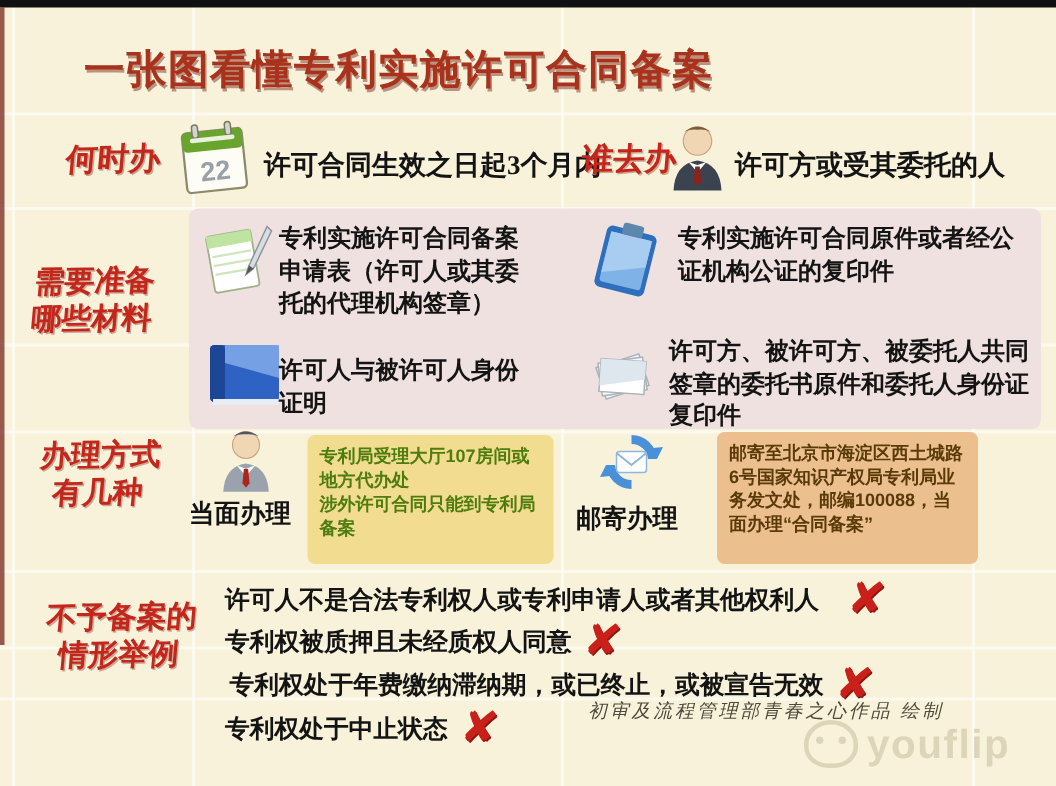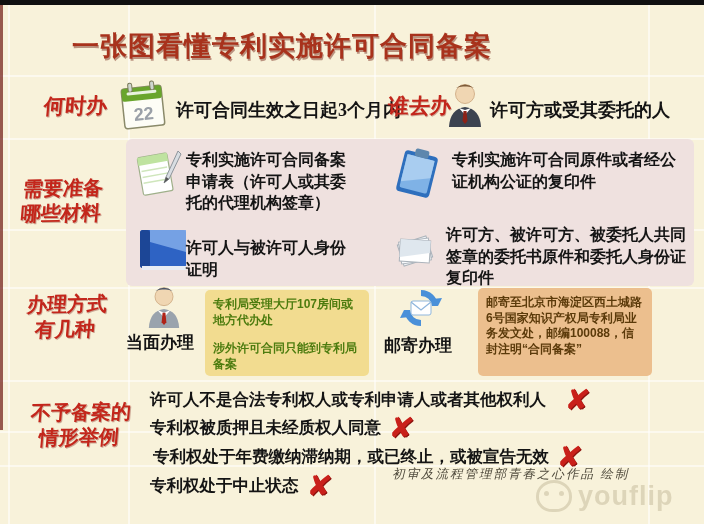--- a/index.html
+++ b/index.html
@@ -10,21 +10,21 @@
   }
   .vline{position:absolute;top:0;bottom:0;width:2px;background:rgba(255,255,255,.55);}
   .hline{position:absolute;left:0;right:0;height:2px;background:rgba(255,255,255,.55);}
   .topstrip{position:absolute;left:0;top:0;width:704px;height:5px;background:#101010;}
   .leftstrip{position:absolute;left:0;top:5px;width:3px;height:425px;background:#6e1812;opacity:.7;}
   .abs{position:absolute;}
   .title{
     left:56px;top:28px;width:600px;
     font-family:"Liberation Sans","DejaVu Sans",sans-serif;
     font-size:27px;font-weight:900;letter-spacing:1px;color:#a8321c;
-    text-shadow:1px 2px 0 rgba(111,29,16,.45);white-space:nowrap;margin-left:16px;
+    text-shadow:1px 2px 0 rgba(111,29,16,.45);white-space:nowrap;
   }
   .red-label{
     color:#c3261b;font-weight:bold;
     text-shadow:1px 1px 0 rgba(122,26,16,.35);
     transform:skewX(-6deg) rotate(-1deg);
     font-family:"Liberation Serif","DejaVu Serif",serif;
     line-height:1.25;white-space:nowrap;
   }
   .black-text{color:#141414;font-weight:bold;}
   .pinkbox{
@@ -183,36 +183,36 @@
       <path d="M10 5 Q19 -2 28 5 Q24 3 19 3.5 Q14 3 10 5 Z" fill="#4a5568"></path>
       <path d="M3 44 Q4 26 19 24 Q34 26 35 44 Z" fill="#9aa3ad"></path>
       <path d="M12 25 L19 33 L26 25 L19 28 Z" fill="#ffffff"></path>
       <path d="M17.5 28 L20.5 28 L21.5 38 L19 41 L16.5 38 Z" fill="#b02318"></path>
     </svg>
   </div>
   <div class="abs black-text" style="left:126px;top:331px;font-size:17px;">当面办理</div>
 
   <div class="abs notebox yellow" style="left:205px;top:290px;width:148px;height:72px;">
     <div>专利局受理大厅107房间或地方代办处</div>
-    <div style="margin-top:13px;">涉外许可合同只能到专利局备案</div>
+    <div style="margin-top:1px;">涉外许可合同只能到专利局备案</div>
   </div>
 
   <div class="abs" style="left:398px;top:286px;">
     <svg width="46" height="44" viewBox="0 0 46 44">
       <path d="M23 4 A17 17 0 0 1 40 20 L34 20 A11 11 0 0 0 23 10 Z" fill="#4a90d9"></path>
       <path d="M40 20 L44 12 L34 13 Z" fill="#4a90d9"></path>
       <path d="M23 40 A17 17 0 0 1 6 24 L12 24 A11 11 0 0 0 23 34 Z" fill="#4a90d9"></path>
       <path d="M6 24 L2 32 L12 31 Z" fill="#4a90d9"></path>
       <rect x="13" y="15" width="20" height="14" rx="2" fill="#ffffff" stroke="#8fb6dd" stroke-width="1"></rect>
       <path d="M13 16 L23 24 L33 16" fill="none" stroke="#8fb6dd" stroke-width="1.3"></path>
     </svg>
   </div>
   <div class="abs black-text" style="left:384px;top:334px;font-size:17px;">邮寄办理</div>
 
-  <div class="abs notebox orange" style="left:478px;top:288px;width:158px;height:74px;">邮寄至北京市海淀区西土城路6号国家知识产权局专利局业务发文处，邮编100088，信封注明“合同备案”</div>
+  <div class="abs notebox orange" style="left:478px;top:288px;width:158px;height:74px;">邮寄至北京市海淀区西土城路6号国家知识产权局专利局业务发文处，邮编100088，当面办理“合同备案”</div>
 
   <div class="abs red-label" style="left:30px;top:400px;font-size:20px;text-align:center;">
     <div>不予备案的</div>
     <div>情形举例</div>
   </div>
 
   <div class="abs rej-row" style="left:150px;top:387px;gap:19px;">
     <span class="rej-text">许可人不是合法专利权人或专利申请人或者其他权利人</span>
     <span class="xmark">✘</span>
   </div>

